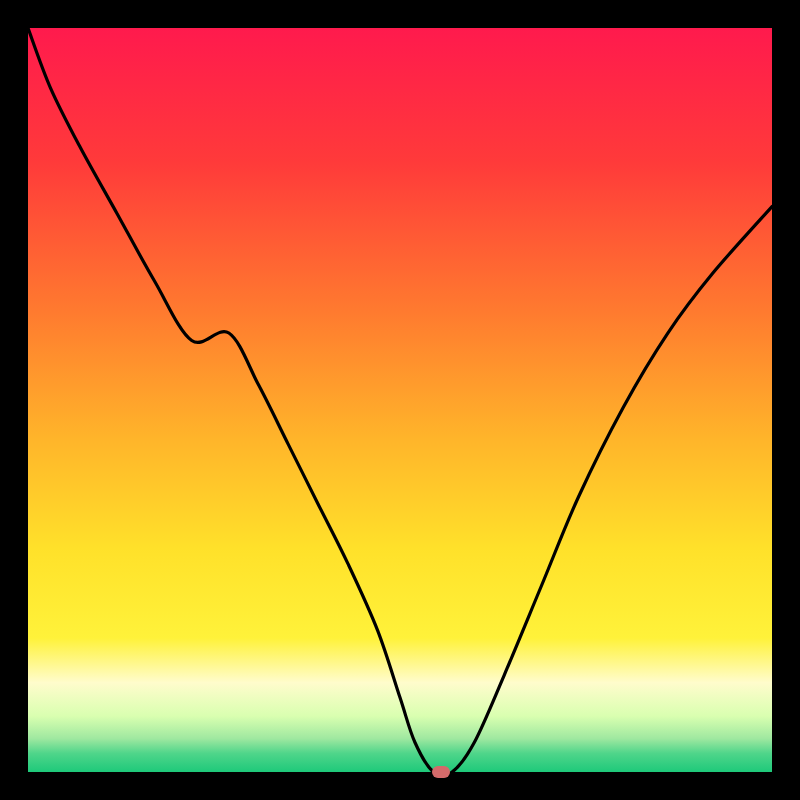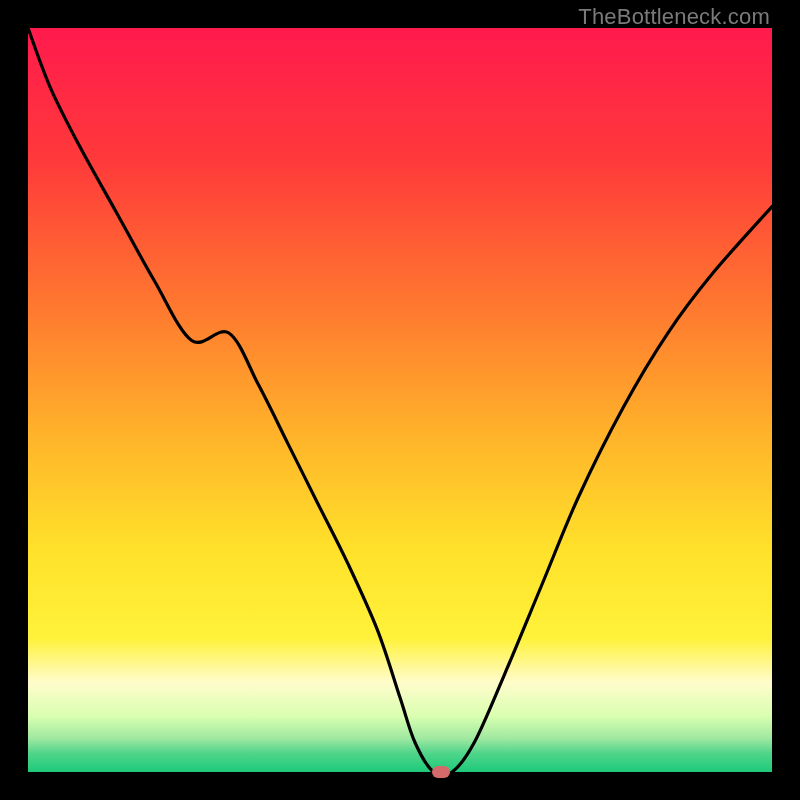--- a/index.html
+++ b/index.html
@@ -46,21 +46,20 @@
     height: 12px;
     border-radius: 6px;
     background: #d46a6a;
     transform: translate(-50%, -50%);
   }
 </style>
 </head>
 <body>
 <div class="frame">
 
-  <div class="watermark">TheBottleneck.com</div>
 
   <div class="plot">
     <svg class="gradient" width="744" height="744" viewBox="0 0 744 744" preserveAspectRatio="none">
       <defs>
         <linearGradient id="bg" x1="0" y1="0" x2="0" y2="1">
             <stop offset="0%" stop-color="#ff1a4d"></stop>
             <stop offset="18%" stop-color="#ff3a3a"></stop>
             <stop offset="38%" stop-color="#ff7a2f"></stop>
             <stop offset="55.00000000000001%" stop-color="#ffb42a"></stop>
             <stop offset="70%" stop-color="#ffe12a"></stop>

